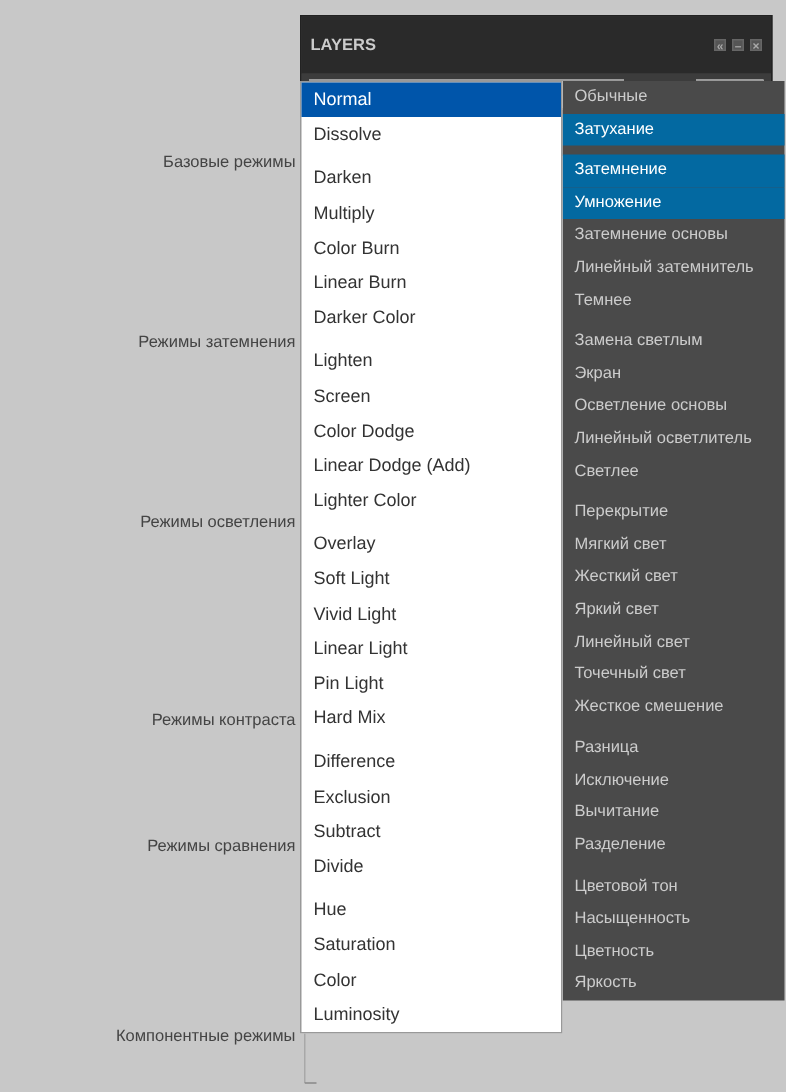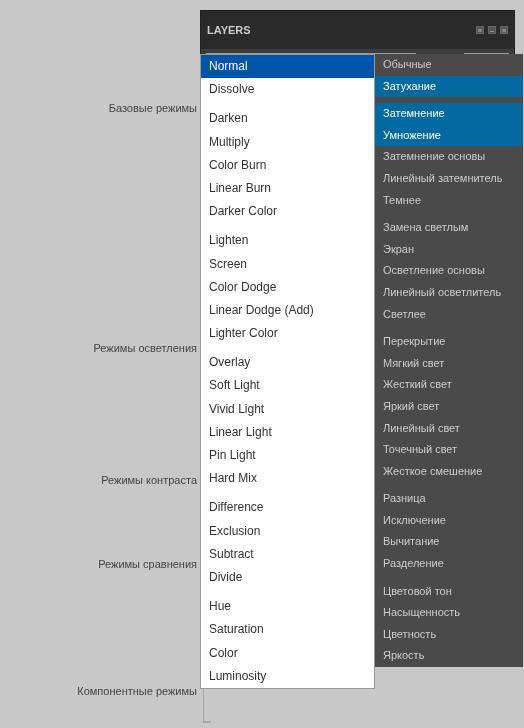--- a/index.html
+++ b/index.html
@@ -301,20 +301,28 @@
 
 <div id="left-labels" style="position:absolute;left:0;top:0;width:200px;height:728px;margin-left:18px;">
 <div style="position: absolute; top: 88px; left: 0px; width: 195px; height: 40px; display: flex; align-items: center;">
       <div style="flex: 1 1 0%; text-align: right; font-size: 11px; color: rgb(68, 68, 68); padding-right: 6px; line-height: 1.3;">Базовые режимы</div>
       <svg width="10" height="40">
         <line x1="0" y1="1" x2="8" y2="1" stroke="#888" stroke-width="1"></line>
         <line x1="0" y1="1" x2="0" y2="39" stroke="#888" stroke-width="1"></line>
         <line x1="0" y1="39" x2="8" y2="39" stroke="#888" stroke-width="1"></line>
       </svg>
     </div>
+    <div style="position: absolute; top: 178px; left: 0px; width: 195px; height: 100px; display: flex; align-items: center;">
+      <div style="flex: 1 1 0%; text-align: right; font-size: 11px; color: rgb(68, 68, 68); padding-right: 6px; line-height: 1.3;">Режимы затемнения</div>
+      <svg width="10" height="100">
+        <line x1="0" y1="1" x2="8" y2="1" stroke="#888" stroke-width="1"></line>
+        <line x1="0" y1="1" x2="0" y2="99" stroke="#888" stroke-width="1"></line>
+        <line x1="0" y1="99" x2="8" y2="99" stroke="#888" stroke-width="1"></line>
+      </svg>
+    </div>
     <div style="position: absolute; top: 415px; left: 0px; width: 195px; height: 130px; display: flex; align-items: center;">
       <div style="flex: 1 1 0%; text-align: right; font-size: 11px; color: rgb(68, 68, 68); padding-right: 6px; line-height: 1.3;">Режимы контраста</div>
       <svg width="10" height="130">
         <line x1="0" y1="1" x2="8" y2="1" stroke="#888" stroke-width="1"></line>
         <line x1="0" y1="1" x2="0" y2="129" stroke="#888" stroke-width="1"></line>
         <line x1="0" y1="129" x2="8" y2="129" stroke="#888" stroke-width="1"></line>
       </svg>
     </div>
     <div style="position: absolute; top: 298px; left: 0px; width: 195px; height: 100px; display: flex; align-items: center;">
       <div style="flex: 1 1 0%; text-align: right; font-size: 11px; color: rgb(68, 68, 68); padding-right: 6px; line-height: 1.3;">Режимы осветления</div>

